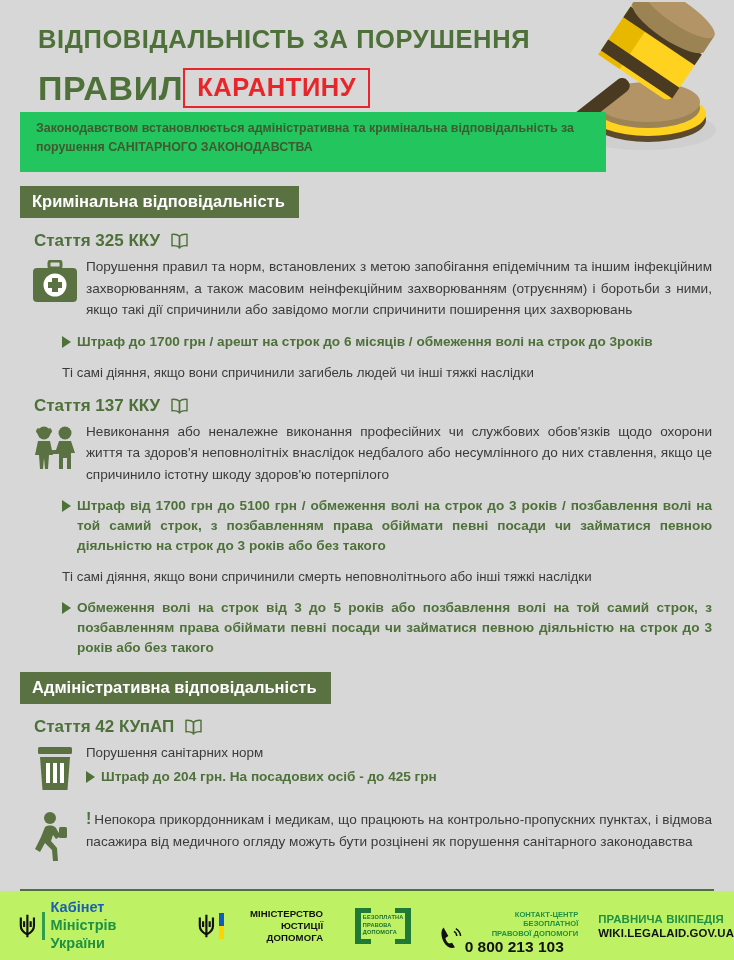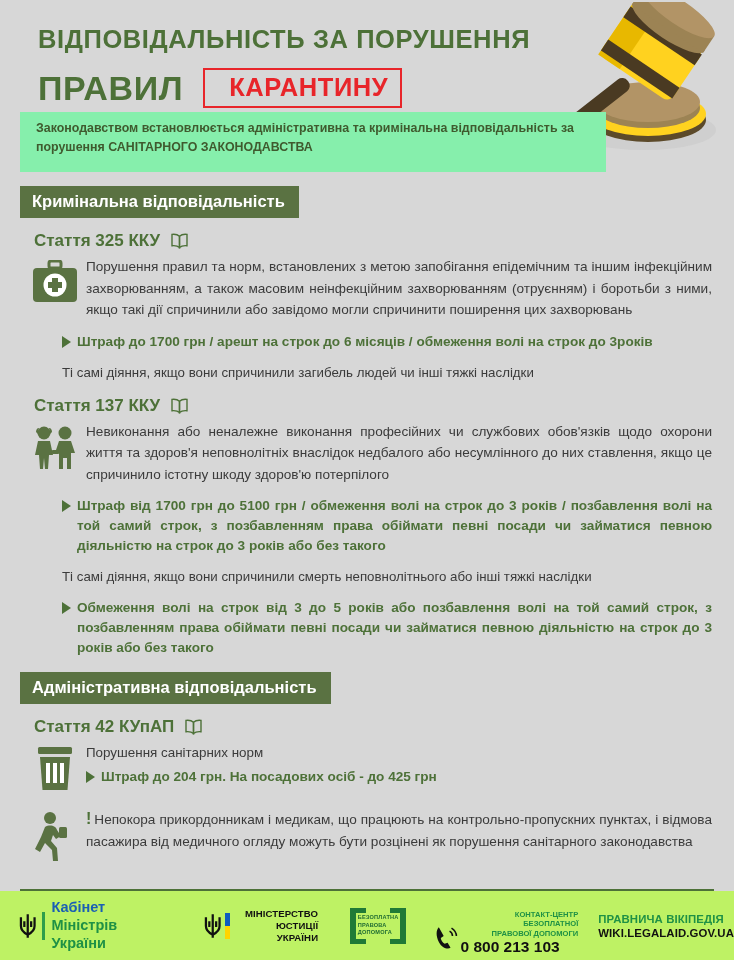--- a/index.html
+++ b/index.html
@@ -18,26 +18,26 @@
   .title-line1{
     font-size:25.5px;font-weight:bold;color:#4d7138;
     letter-spacing:0.6px;line-height:34px;white-space:nowrap;
   }
   .title-line2-wrap{display:flex;align-items:center;margin-top:12px;}
   .title-line2{
     font-size:34px;font-weight:bold;color:#4d7138;letter-spacing:0.6px;
   }
   .quarantine-box{
     border:2.5px solid #e8252a;color:#e8252a;font-weight:bold;
-    font-size:25.5px;letter-spacing:0.6px;padding:2px 12px 4px 24px;
-    margin-left:20px;line-height:30px;
+    font-size:25.5px;letter-spacing:0.6px;padding:2px 12px 4px 12px;
+    line-height:30px;
   }
   .intro-band{
     position:absolute;left:20px;top:112px;width:586px;height:64px;
-    background:#86efac;z-index:2;
+    background:#22c55e;z-index:2;
   }
   .intro-text{
     position:absolute;left:16px;top:7px;width:556px;
     font-size:12.4px;font-weight:bold;color:#3f5a2e;line-height:18.5px;
   }
 
   
   .gavel{position:absolute;right:8px;top:2px;width:186px;height:170px;z-index:1;}
 
   
@@ -298,21 +298,21 @@
       </div>
     </div>
 
     <div class="f-item" style="margin-left:30px;">
       <svg class="tryzub" viewBox="0 0 20 26">
         <path d="M10 1v24M3 4v9c0 4 3 7 7 9M17 4v9c0 4-3 7-7 9M6.5 8v6M13.5 8v6" stroke="#111" stroke-width="2.3" fill="none"></path>
       </svg>
       <div class="flagbar"></div>
       <div>
         <div class="mj-txt">МІНІСТЕРСТВО</div>
-        <div class="mj-txt">ЮСТИЦІЇ УКРАЇНИ</div>
+        <div class="mj-txt">ЮСТИЦІЇ ДОПОМОГА</div>
       </div>
     </div>
 
     <div class="f-item" style="margin-left:30px;">
       <div class="bpd-box">
         <svg width="60" height="40" viewBox="0 0 60 40" style="position:absolute;left:0;top:0;">
           <path d="M2 2h16v5H8v26h10v5H2z" fill="#1f7a36"></path>
           <path d="M58 2H42v5h10v26H42v5h16z" fill="#1f7a36"></path>
         </svg>
         <div style="position:relative;text-align:left;">

